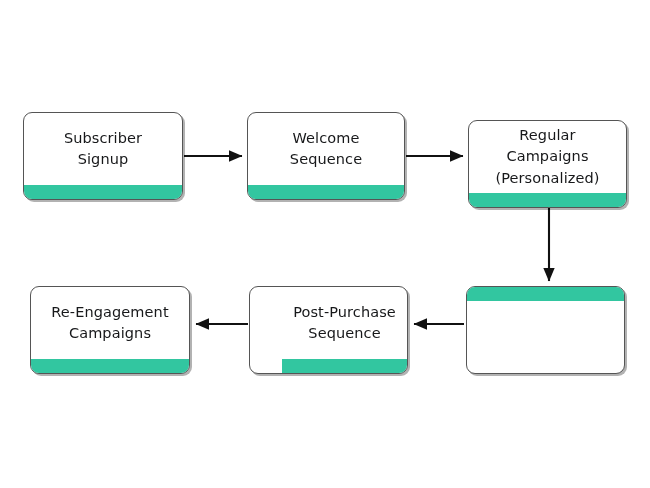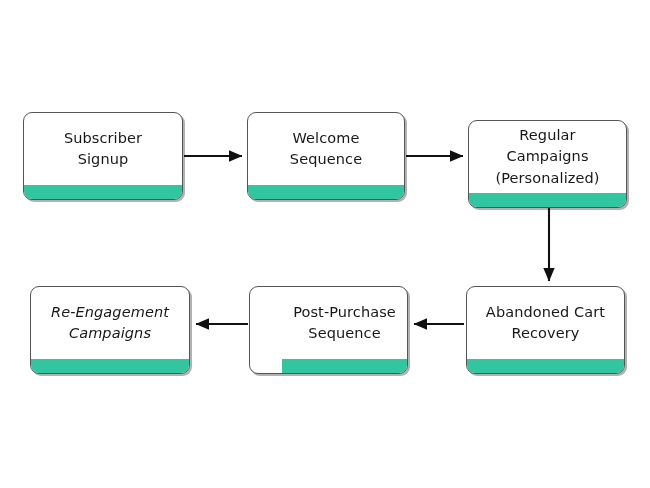--- a/index.html
+++ b/index.html
@@ -56,21 +56,21 @@
     width: 100%;
     background: #32c6a0;
   }
 
   
   #node-subscriber-signup      { left: 23px;  top: 112px; width: 160px; height: 88px; }
   #node-welcome-sequence       { left: 247px; top: 112px; width: 158px; height: 88px; }
   #node-regular-campaigns      { left: 468px; top: 120px; width: 159px; height: 88px; }
   #node-abandoned-cart         { left: 466px; top: 286px; width: 159px; height: 88px; }
   #node-post-purchase          { left: 249px; top: 286px; width: 159px; height: 88px; padding-left: 32px; }
-  #node-re-engagement          { left: 30px;  top: 286px; width: 160px; height: 88px; font-style: italic; }
+  #node-re-engagement          { left: 30px;  top: 286px; width: 160px; height: 88px; }
 
   
   #connectors {
     position: absolute;
     left: 0;
     top: 0;
     width: 650px;
     height: 488px;
     pointer-events: none;
   }
@@ -122,24 +122,20 @@
   <div class="node" id="node-regular-campaigns">
     <div class="node-body">
       <span class="node-label">Regular
 Campaigns
 (Personalized)</span>
     </div>
     <div class="node-accent"></div>
   </div>
 
   <div class="node" id="node-abandoned-cart">
-    <div class="node-body">
-      <span class="node-label">Abandoned Cart
-Recovery</span>
-    </div>
     <div class="node-accent"></div>
   </div>
 
   <div class="node" id="node-post-purchase">
     <div class="node-body">
       <span class="node-label">Post-Purchase
 Sequence</span>
     </div>
     <div class="node-accent"></div>
   </div>

